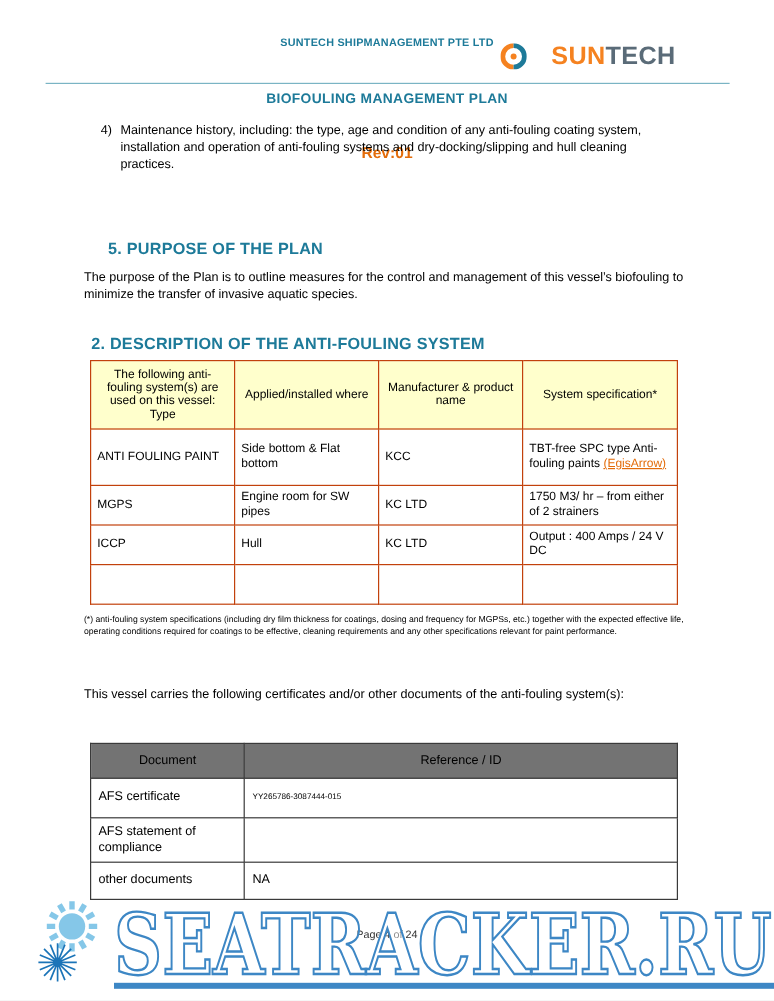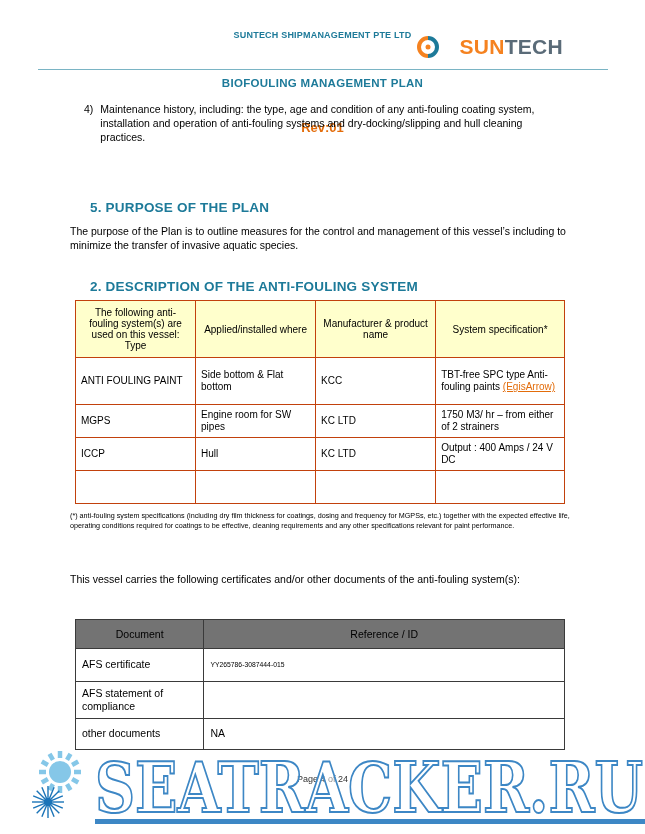--- a/index.html
+++ b/index.html
@@ -14,21 +14,21 @@
   .logo{top:35px;right:82px;display:flex;align-items:center;gap:20px;}
   .logo-text{font-size:21px;font-weight:bold;color:#5a6b78;letter-spacing:.3px;}
   .logo-text .sun{color:#f58220;}
   .header-rule{top:69px;left:38px;width:570px;height:1px;background:#7ab4c4;}
   .doc-title{top:77px;font-size:11.5px;font-weight:bold;color:#1d7a99;letter-spacing:.3px;}
   .rev{top:108px;font-size:13px;font-weight:bold;color:#e36c0a;margin-top:12px;}
   .item4{top:103px;left:84px;width:480px;font-size:10.5px;line-height:1.33;display:flex;gap:7px;}
   .h-section{font-size:13.5px;font-weight:bold;color:#1d7a99;letter-spacing:.2px;}
   .h1{left:90px;top:200px;}
   .purpose-body{left:70px;top:224px;width:508px;font-size:10.5px;line-height:1.35;}
-  .h2{left:90px;top:279px;}
+  .h2{left:76px;top:279px;}
   table{border-collapse:collapse;}
   .afs-table{left:75px;top:300px;width:490px;font-size:10px;}
   .afs-table th,.afs-table td{border:1px solid #c2410c;padding:2px 5px;}
   .afs-table th{background:#ffffcc;font-weight:normal;text-align:center;vertical-align:middle;height:52px;}
   .afs-table td{vertical-align:middle;text-align:left;line-height:1.25;}
   .afs-table .c1{width:118px;} .afs-table .c2{width:114px;} .afs-table .c3{width:116px;} .afs-table .c4{width:126px;}
   .afs-table tr.r1 td{height:42px;}
   .afs-table tr.r2 td{height:28px;}
   .afs-table tr.r3 td{height:28px;}
   .afs-table tr.r4 td{height:28px;}
@@ -69,21 +69,21 @@
 
   <div class="abs centered doc-title">BIOFOULING MANAGEMENT PLAN</div>
   <div class="abs centered rev">Rev:01</div>
 
   <div class="abs item4">
     <span>4)</span>
     <span>Maintenance history, including: the type, age and condition of any anti-fouling coating system, installation and operation of anti-fouling systems and dry-docking/slipping and hull cleaning practices.</span>
   </div>
 
   <div class="abs h-section h1">5. PURPOSE OF THE PLAN</div>
-  <div class="abs purpose-body">The purpose of the Plan is to outline measures for the control and management of this vessel’s including to minimize the transfer of invasive aquatic species.</div>
+  <div class="abs purpose-body">The purpose of the Plan is to outline measures for the control and management of this vessel’s biofouling to minimize the transfer of invasive aquatic species.</div>
 
   <div class="abs h-section h2">2. DESCRIPTION OF THE ANTI-FOULING SYSTEM</div>
 
   <table class="abs afs-table">
     <tbody>
         <tr>
       <th class="c1">The following anti-fouling system(s) are used on this vessel: Type</th>
       <th class="c2">Applied/installed where</th>
       <th class="c3">Manufacturer &amp; product name</th>
       <th class="c4">System specification*</th>

